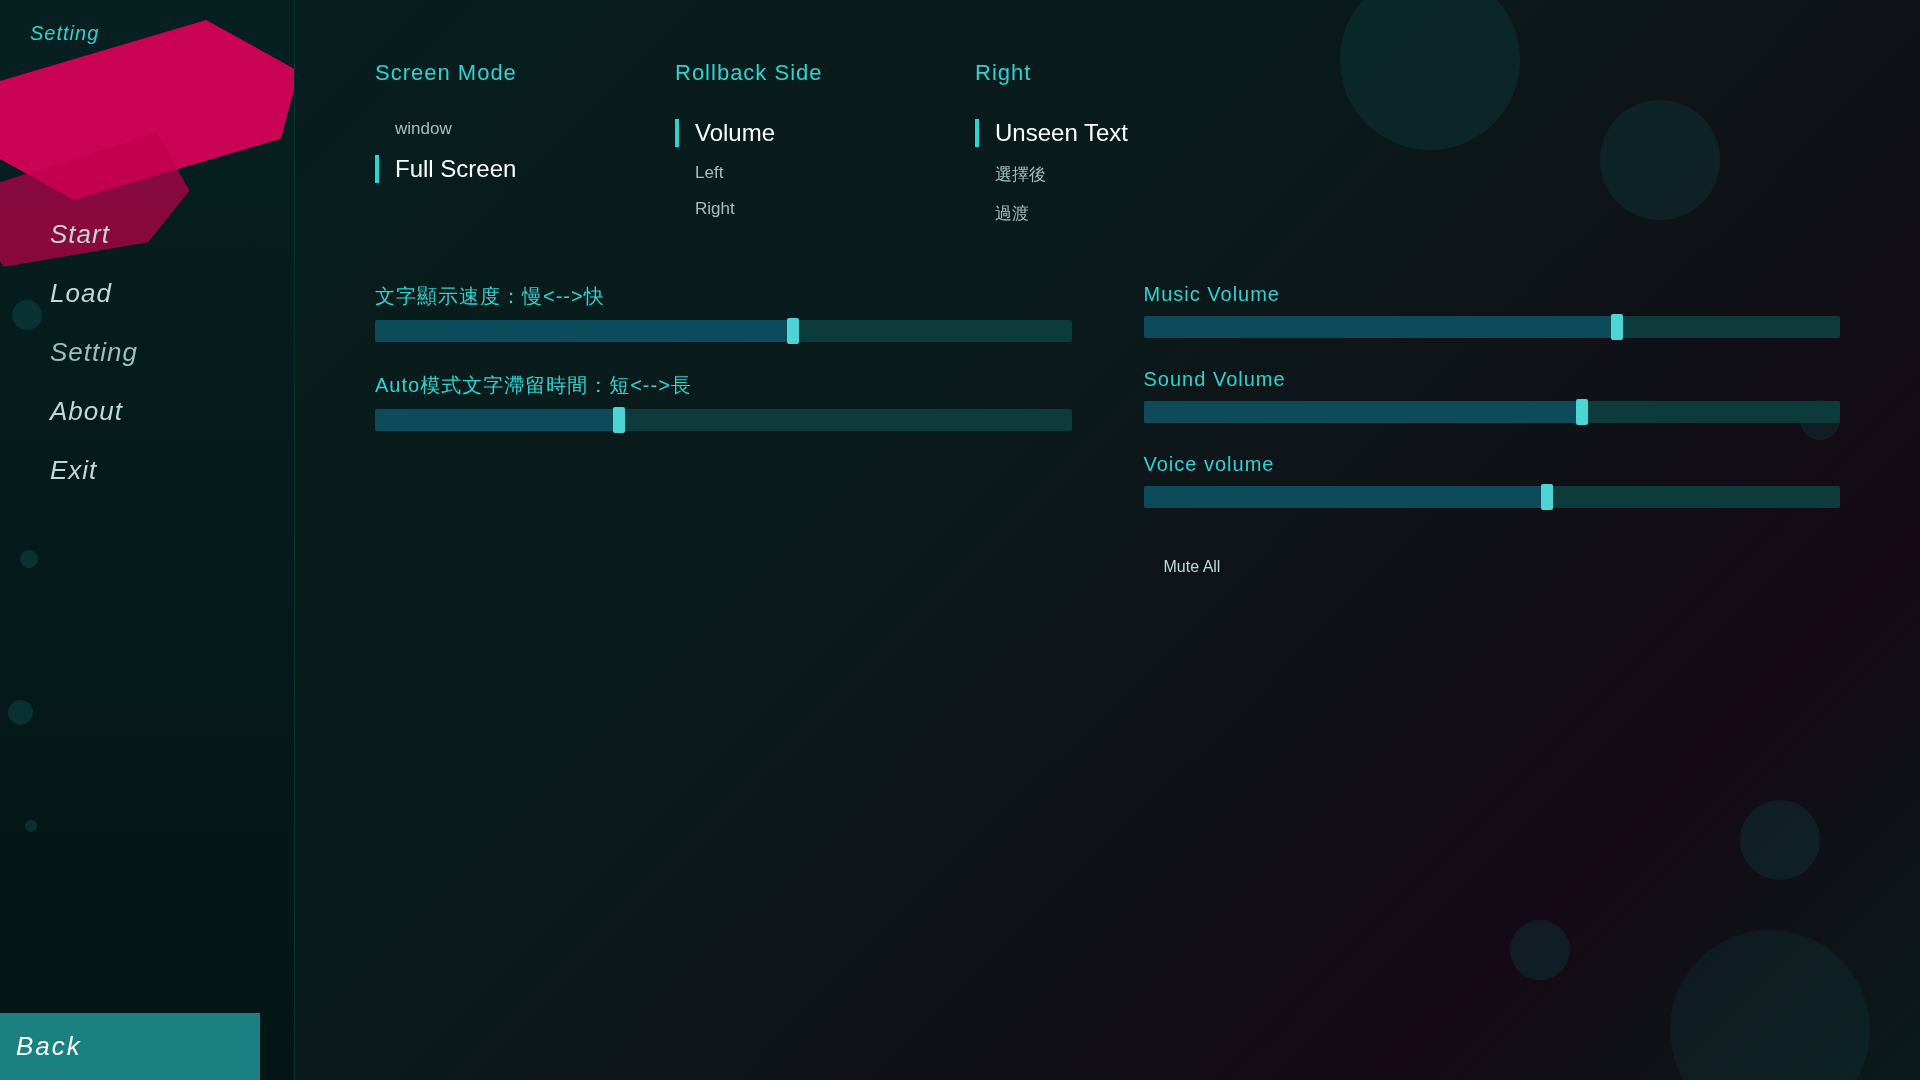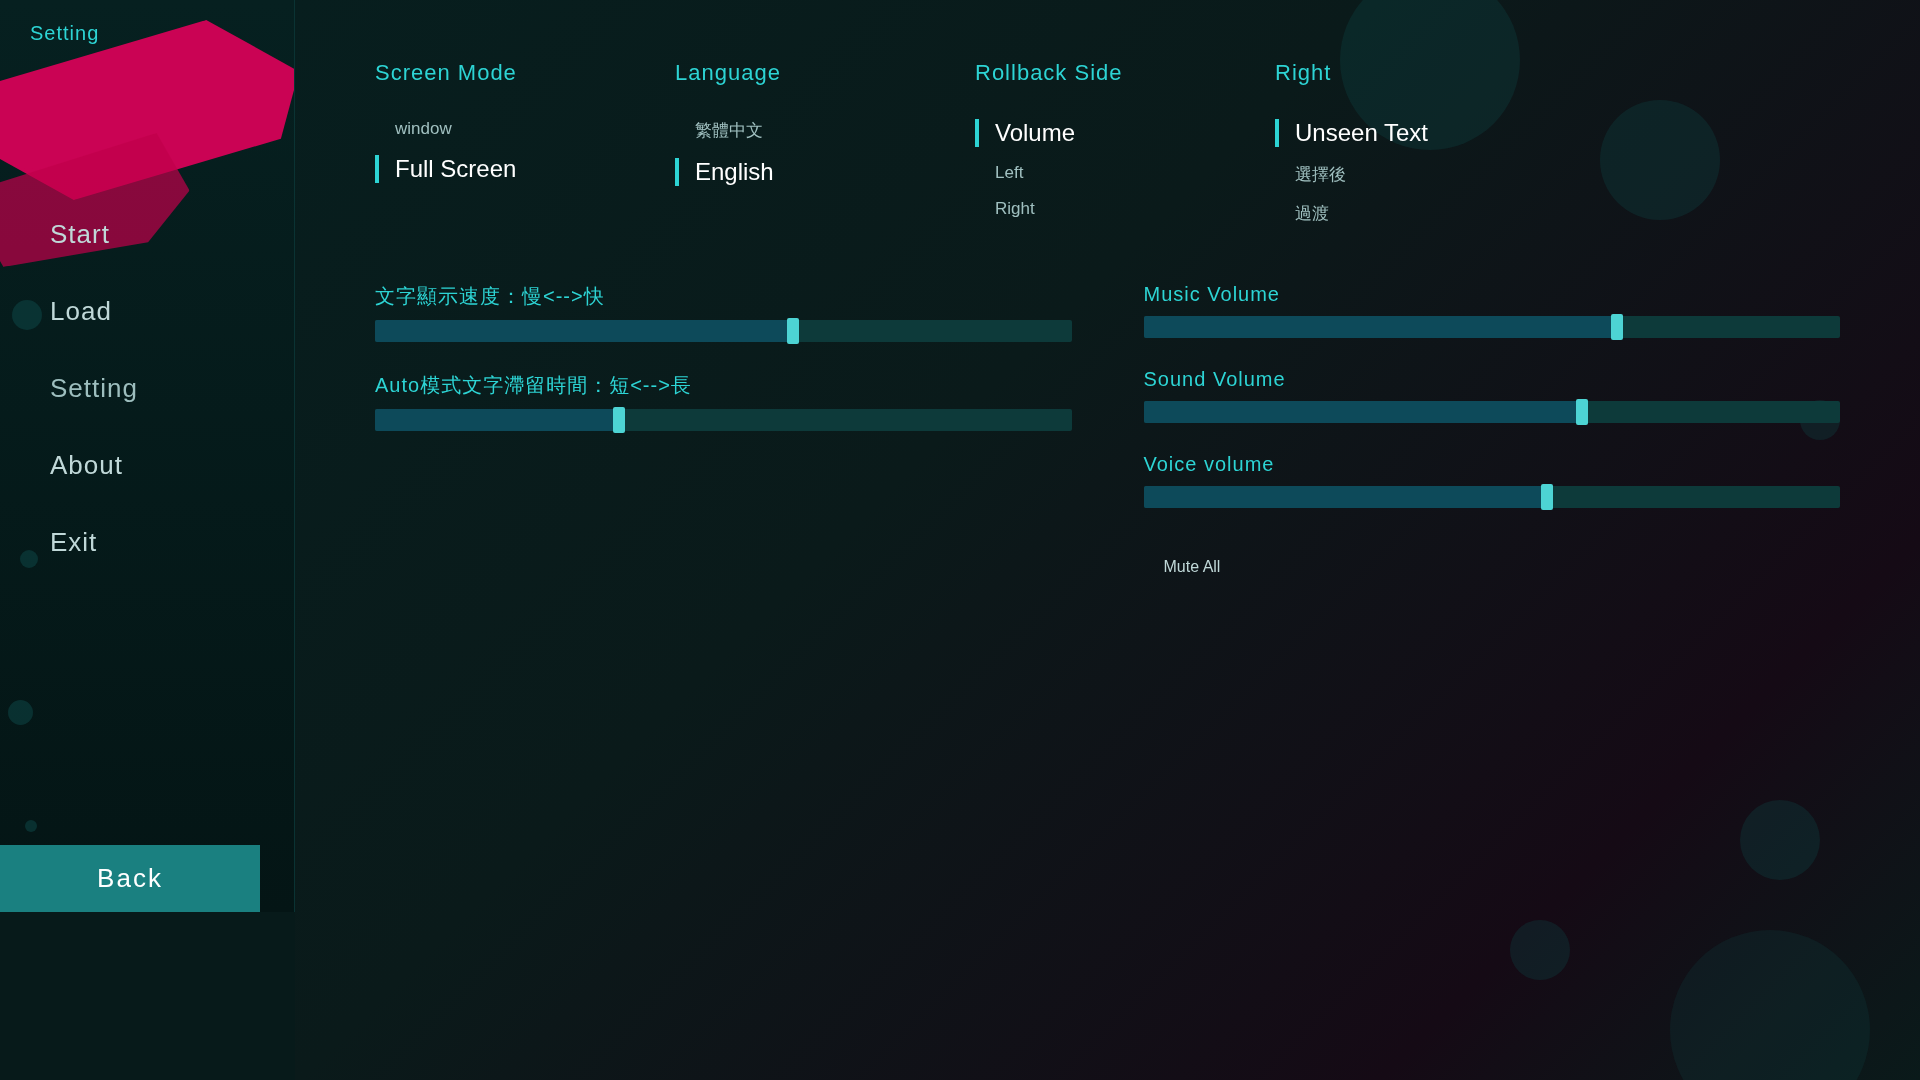--- a/index.html
+++ b/index.html
@@ -8,29 +8,30 @@
       height: 1080px;
       overflow: hidden;
       font-family: 'Segoe UI', sans-serif;
       background-color: #071a1a;
       display: flex;
     }
 
     
     .sidebar {
       width: 295px;
-      height: 912px;
+      height: 1080px;
       background: linear-gradient(180deg, #062020 0%, #041515 100%);
       display: flex;
       flex-direction: column;
       align-items: flex-start;
       padding: 0;
       position: relative;
       border-right: 1px solid #0a3333;
       flex-shrink: 0;
+      font-style: italic;
     }
 
     .sidebar-bg {
       position: absolute;
       top: 0; left: 0; right: 0; bottom: 0;
       overflow: hidden;
       z-index: 0;
     }
 
     
@@ -77,21 +78,21 @@
     }
 
     .sidebar-nav {
       position: relative;
       z-index: 2;
       display: flex;
       flex-direction: column;
       align-items: flex-start;
       width: 100%;
       margin-top: 160px;
-      gap: 18px;
+      gap: 0;
     }
 
     .sidebar-item {
       width: 100%;
       padding: 14px 0 14px 50px;
       color: #c0d8d8;
       font-size: 26px;
       cursor: pointer;
       font-weight: 300;
       letter-spacing: 1px;
@@ -104,22 +105,21 @@
     }
 
     .back-button {
       position: absolute;
       bottom: 0;
       left: 0;
       width: 260px;
       background: #1a8080;
       color: #fff;
       font-size: 26px;
-      text-align: center;
-      padding: 18px 8px;
+      padding: 18px 16px;
       cursor: pointer;
       font-weight: 300;
       letter-spacing: 2px;
       z-index: 2;
     }
 
     
     .main-content {
       flex: 1;
       height: 1080px;
@@ -296,25 +296,20 @@
   <div class="settings-container">
 
     <div class="settings-row">
 
       <div class="settings-group">
         <div class="settings-label">Screen Mode</div>
         <div class="settings-option">window</div>
         <div class="settings-option selected">Full Screen</div>
       </div>
 
-      <div class="settings-group">
-        <div class="settings-label">Language</div>
-        <div class="settings-option">繁體中文</div>
-        <div class="settings-option selected">English</div>
-      </div>
 
       <div class="settings-group">
         <div class="settings-label">Rollback Side</div>
         <div class="settings-option selected">Volume</div>
         <div class="settings-option">Left</div>
         <div class="settings-option">Right</div>
       </div>
 
       <div class="settings-group">
         <div class="settings-label">Right</div>

